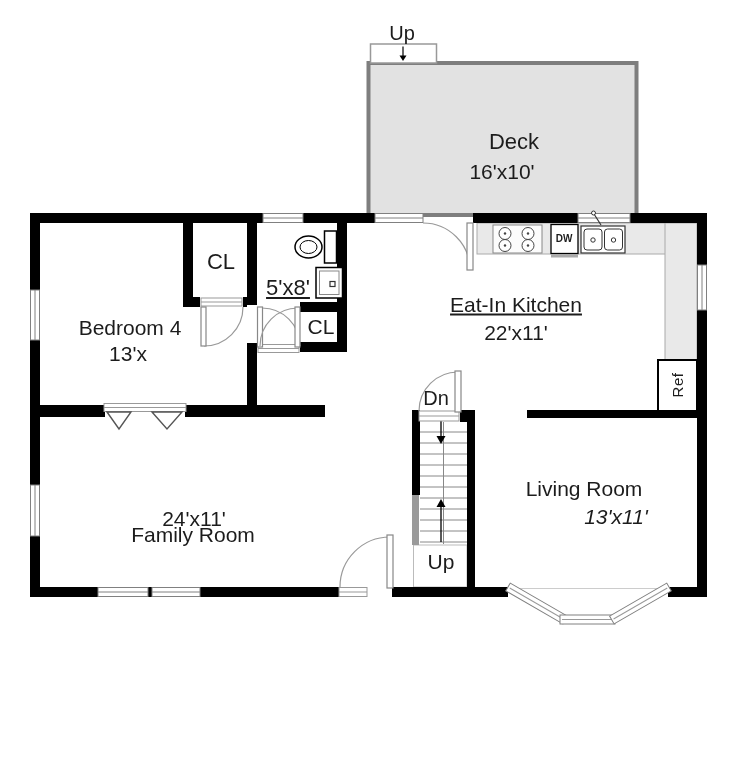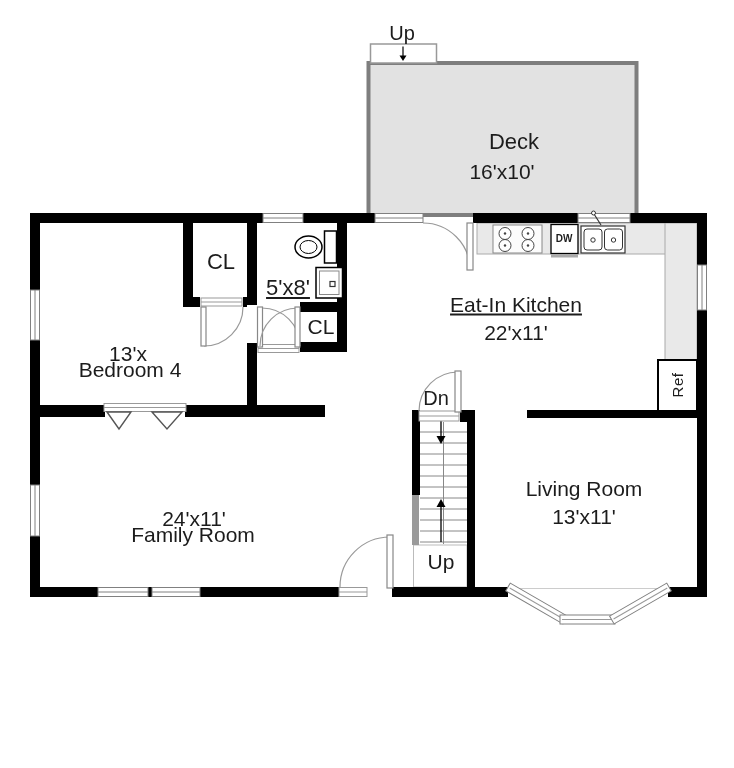--- a/index.html
+++ b/index.html
@@ -202,26 +202,26 @@
     <rect x="319.5" y="271" width="19.5" height="23.5" fill="#fff" stroke="#888" stroke-width="1"></rect>
     <rect x="330" y="281.5" width="5" height="5" fill="#fff" stroke="#333" stroke-width="1.2"></rect>
   </g>
 </svg>
 
   <div class="lbl fs20" style="left:402px;top:33px;">Up</div>
   <div class="lbl fs22" style="left:502px;top:142px;margin-left:12px;">Deck</div>
   <div class="lbl fs21" style="left:502px;top:171px;">16'x10'</div>
   <div class="lbl fs21" style="left:516px;top:304px;text-decoration:underline;">Eat-In Kitchen</div>
   <div class="lbl fs21" style="left:516px;top:332px;">22'x11'</div>
-  <div class="lbl fs21" style="left:130px;top:327px;margin-top:42px;">Bedroom 4</div>
+  <div class="lbl fs21" style="left:130px;top:327px;">Bedroom 4</div>
   <div class="lbl fs21" style="left:128px;top:353px;">13'x</div>
   <div class="lbl fs22" style="left:221px;top:262px;">CL</div>
   <div class="lbl fs22" style="left:288px;top:288px;text-decoration:underline;">5'x8'</div>
   <div class="lbl fs21" style="left:321px;top:326px;">CL</div>
   <div class="lbl fs21" style="left:193px;top:491px;margin-top:43px;">Family Room</div>
   <div class="lbl fs21" style="left:194px;top:518px;">24'x11'</div>
   <div class="lbl fs21" style="left:584px;top:488px;">Living Room</div>
-  <div class="lbl fs21" style="left:584px;top:516px;">13'x11'</div>
+  <div class="lbl fs21" style="left:616px;top:516px;font-style:italic;">13'x11'</div>
   <div class="lbl fs20" style="left:436px;top:398px;">Dn</div>
   <div class="lbl fs21" style="left:441px;top:561px;">Up</div>
   <div class="lbl dw" style="left:564px;top:239px;">DW</div>
   <div class="lbl ref" style="left:677px;top:385px;">Ref</div>
 </div>
 
 </body></html>

